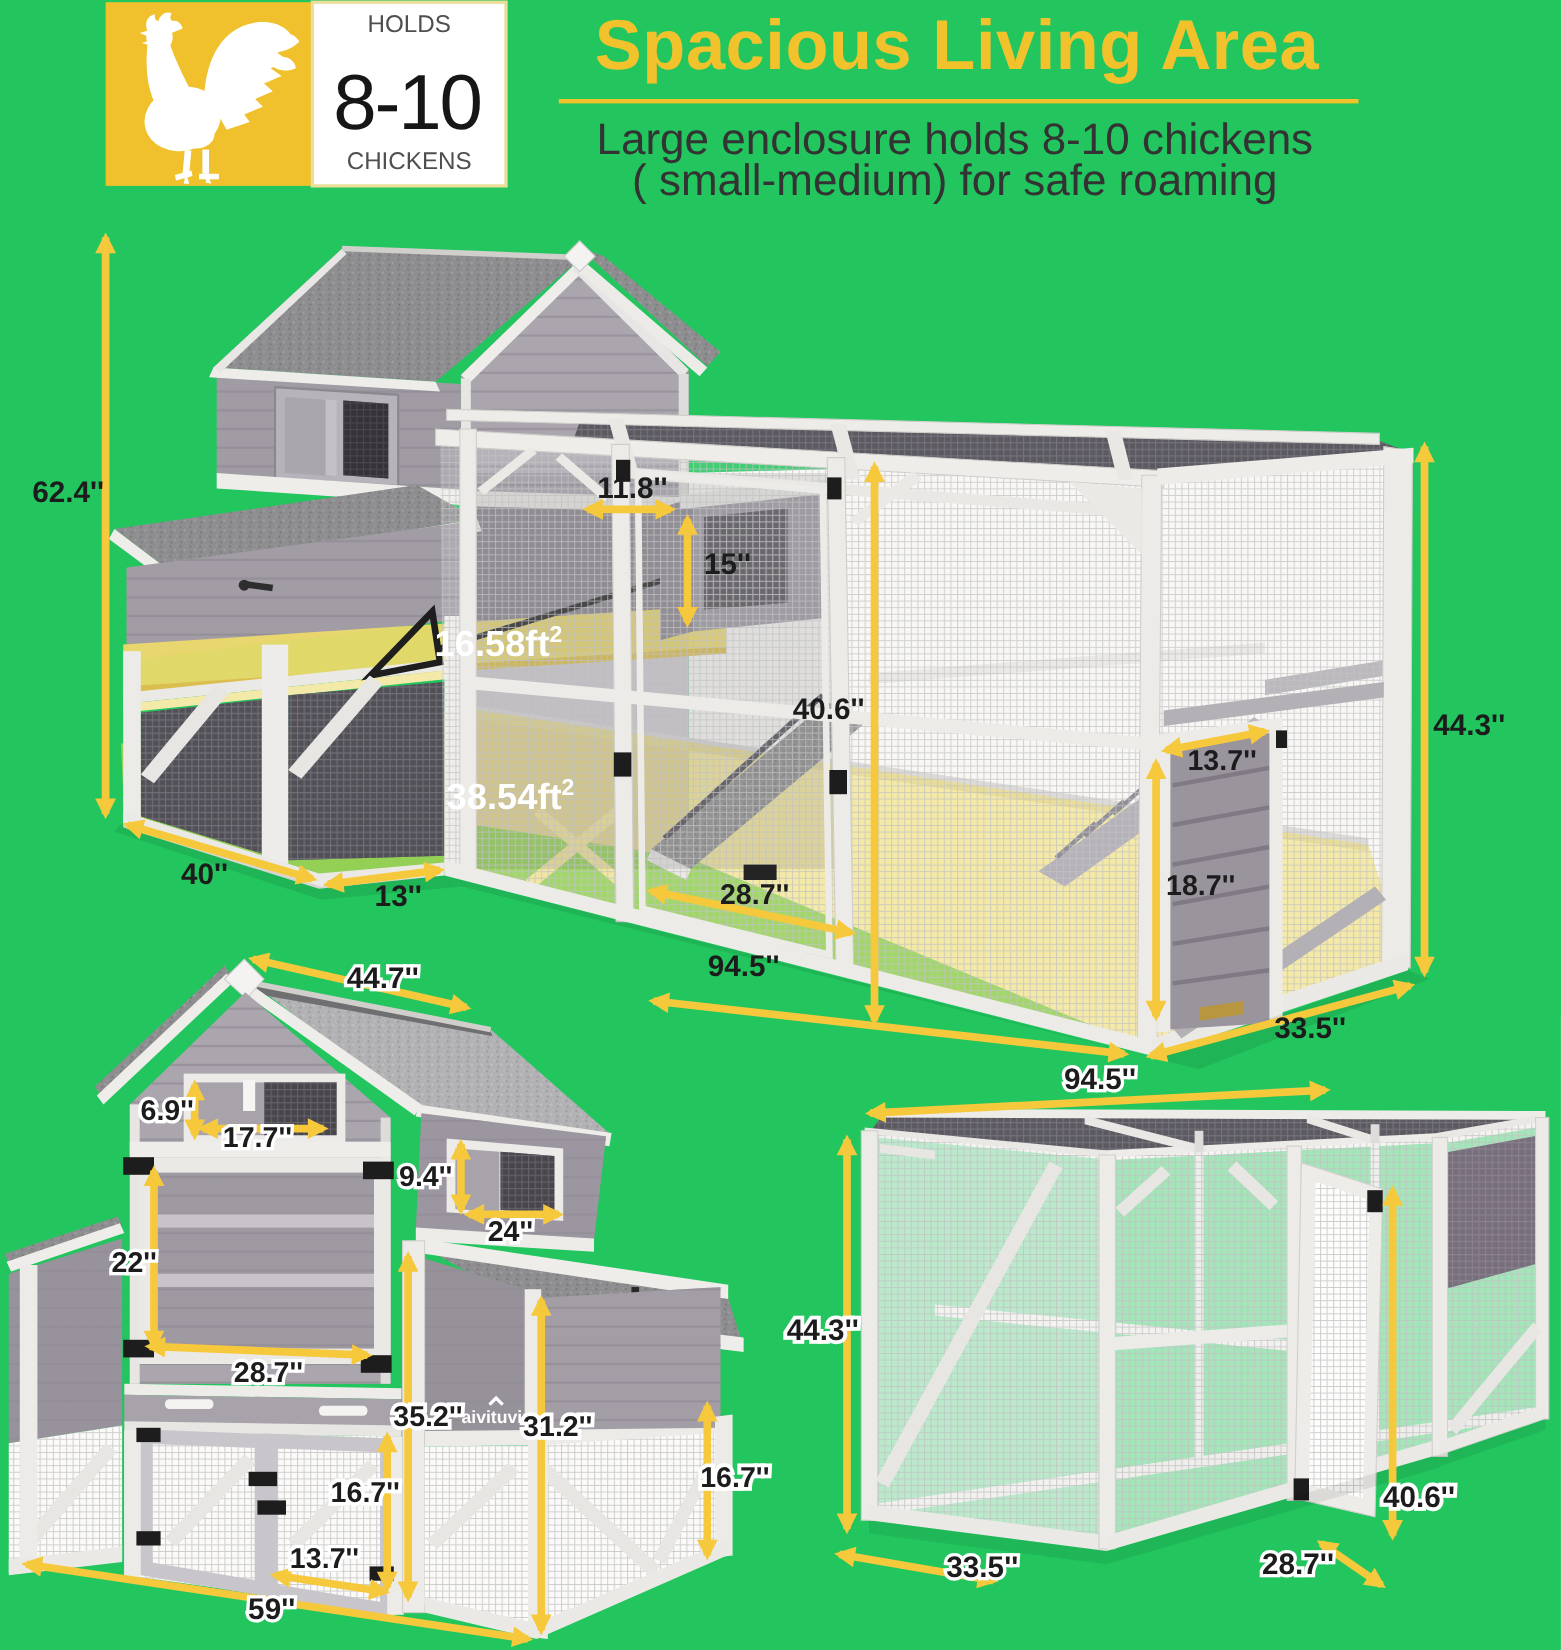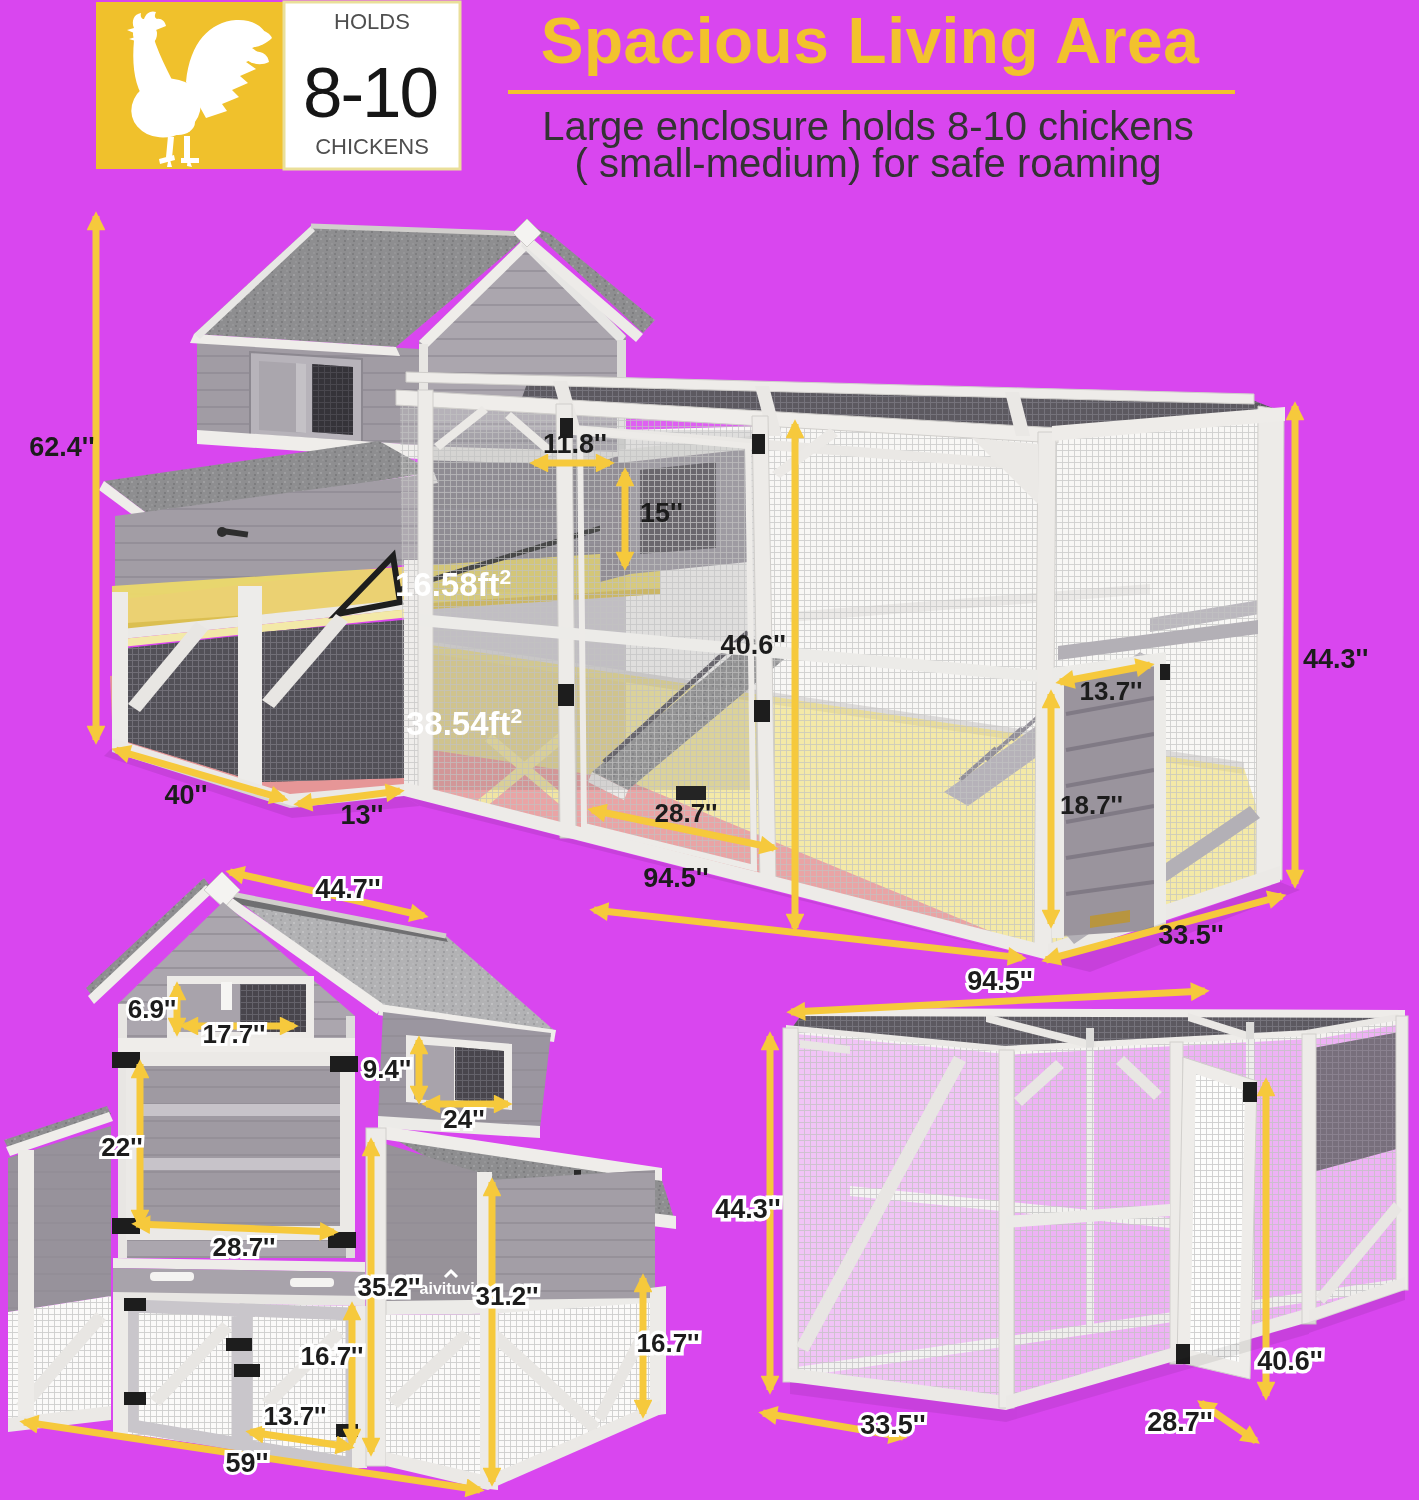--- a/index.html
+++ b/index.html
@@ -1,16 +1,16 @@
 <!DOCTYPE html>
 <html><head>
 <meta charset="utf-8">
 <style>
   html,body{margin:0;padding:0;background:#fff;}
-  #page{position:relative;width:1419px;height:1500px;background:#d946ef;overflow:hidden;
+  #page{position:relative;width:1419px;height:1500px;background:#22c55e;overflow:hidden;
         font-family:"Liberation Sans", sans-serif;}
   svg{position:absolute;left:0;top:0;}
   text{font-family:"Liberation Sans", sans-serif;}
 </style>
 </head>
 <body>
 <div id="page">
 <svg width="1419" height="1500" viewBox="0 0 1419 1500">
 <defs>
   <pattern id="meshL" width="6" height="6" patternUnits="userSpaceOnUse">

